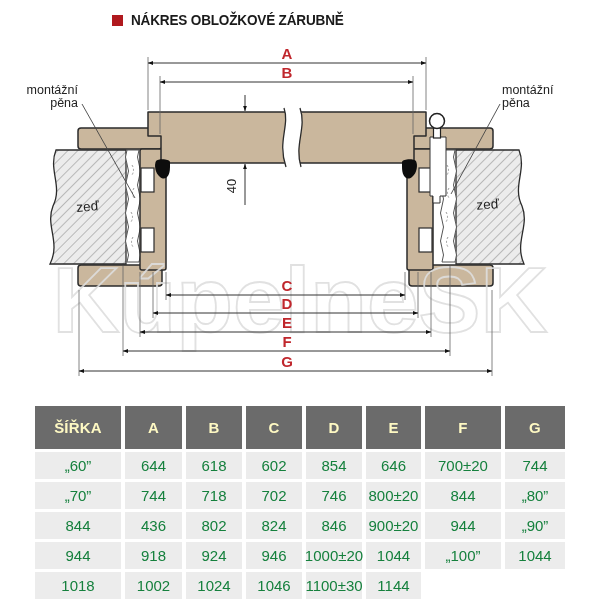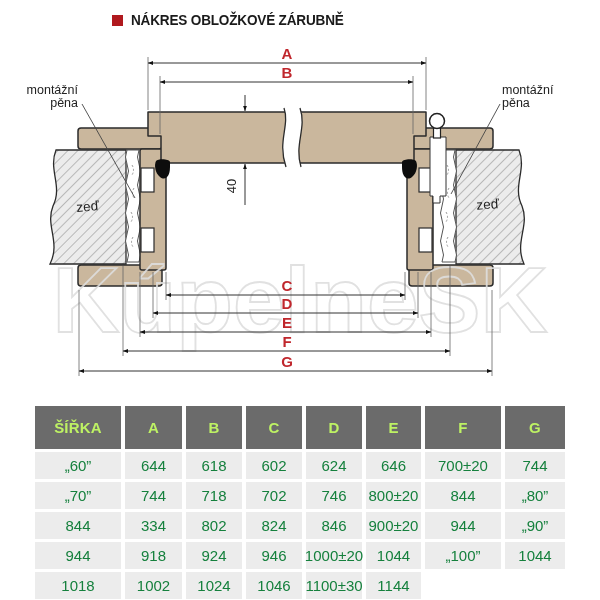--- a/index.html
+++ b/index.html
@@ -9,21 +9,21 @@
   .title-row{position:absolute;top:12px;left:88px;display:flex;align-items:center;gap:8px;padding-left:24px;}
   .title-bullet{width:11px;height:11px;background:#b0191e;flex:0 0 auto;}
   .title-text{font-weight:bold;font-size:14px;color:#1a1a1a;letter-spacing:-0.2px;
               transform:scaleX(.97);transform-origin:left center;white-space:nowrap;}
   
   .diagram{position:absolute;top:0;left:0;}
   
   .dims-table{position:absolute;left:35px;top:406px;width:530px;display:grid;
               grid-template-columns:86px 57px 56px 56px 56px 55px 76px 60px;
               column-gap:4px;row-gap:3px;}
-  .th{background:#6b6b6b;color:#bef264;font-weight:bold;font-size:15px;height:43px;
+  .th{background:#6b6b6b;color:#fef9c3;font-weight:bold;font-size:15px;height:43px;
       display:flex;align-items:center;justify-content:center;letter-spacing:0.2px;}
   .td{background:#ececec;color:#15803d;font-size:15px;height:27px;
       display:flex;align-items:center;justify-content:center;}
 </style>
 </head>
 <body>
 
 <div class="stage">
 
   <div class="title-row">
@@ -142,34 +142,34 @@
       <div class="th">B</div>
       <div class="th">C</div>
       <div class="th">D</div>
       <div class="th">E</div>
       <div class="th">F</div>
       <div class="th">G</div>
       <div class="td">„60”</div>
       <div class="td">644</div>
       <div class="td">618</div>
       <div class="td">602</div>
-      <div class="td">624</div>
+      <div class="td">854</div>
       <div class="td">646</div>
       <div class="td">700±20</div>
       <div class="td">744</div>
       <div class="td">„70”</div>
       <div class="td">744</div>
       <div class="td">718</div>
       <div class="td">702</div>
       <div class="td">746</div>
       <div class="td">800±20</div>
       <div class="td">844</div>
       <div class="td">„80”</div>
       <div class="td">844</div>
-      <div class="td">334</div>
+      <div class="td">436</div>
       <div class="td">802</div>
       <div class="td">824</div>
       <div class="td">846</div>
       <div class="td">900±20</div>
       <div class="td">944</div>
       <div class="td">„90”</div>
       <div class="td">944</div>
       <div class="td">918</div>
       <div class="td">924</div>
       <div class="td">946</div>

